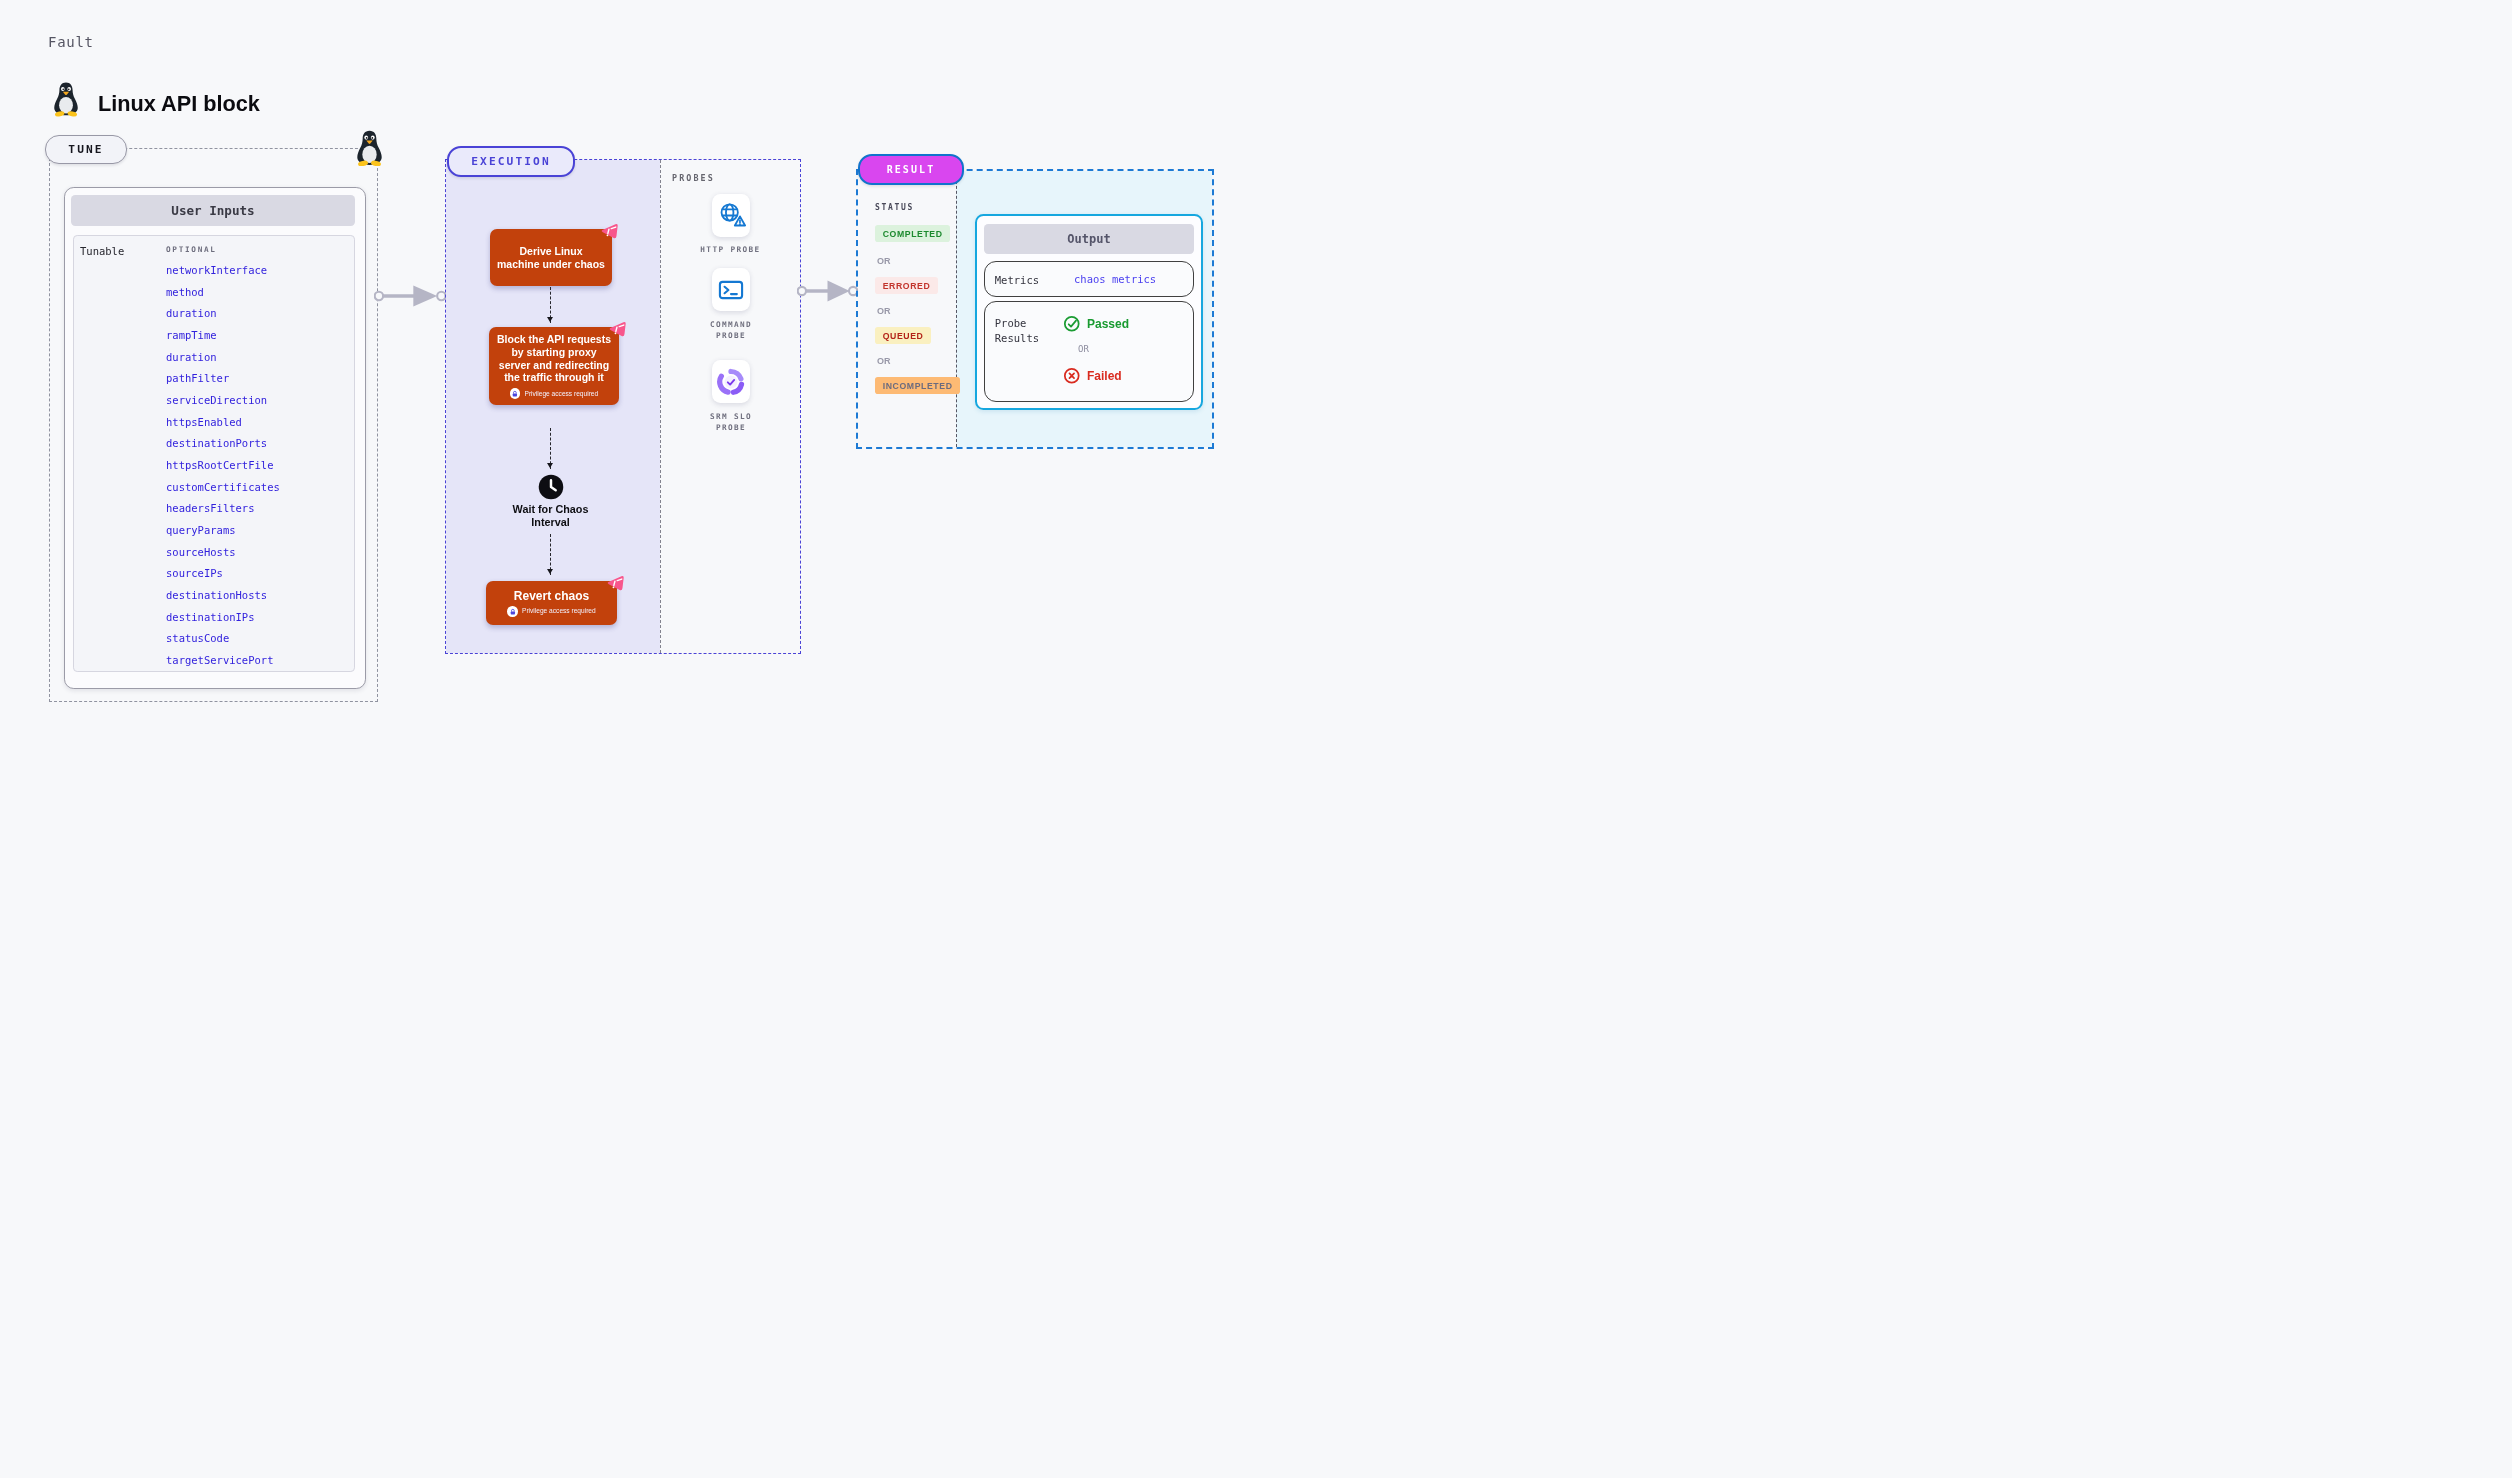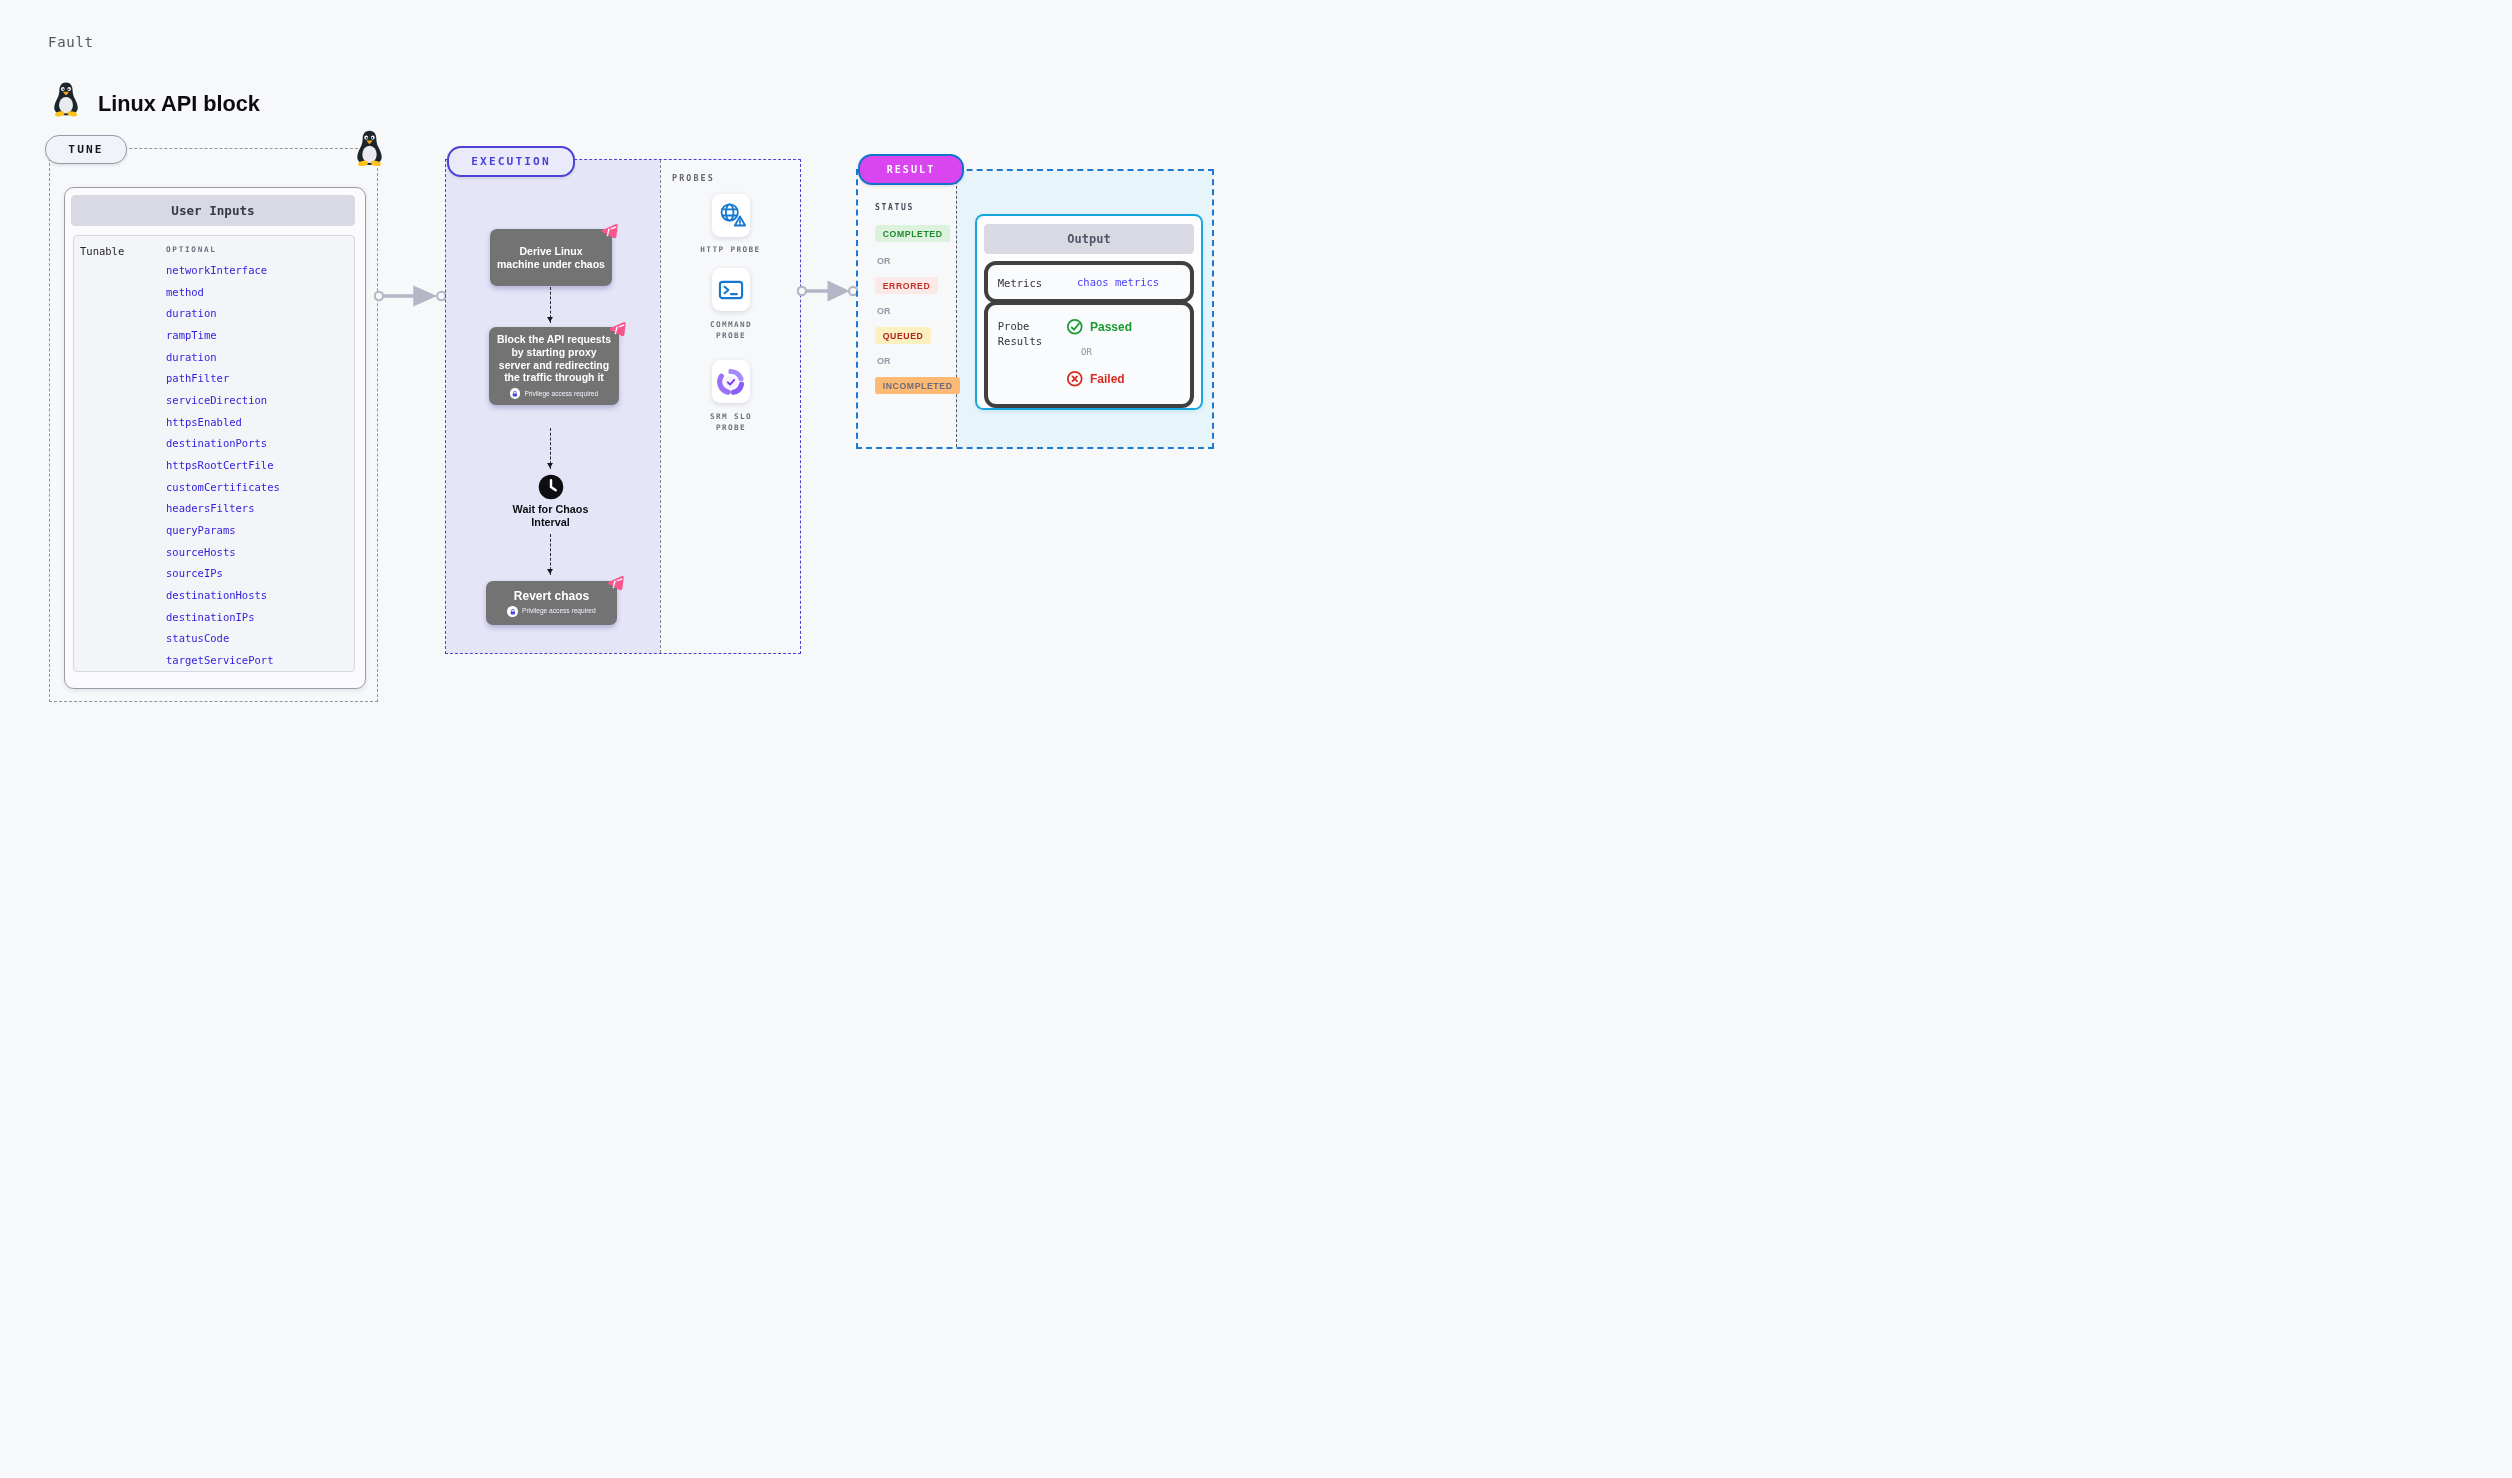--- a/index.html
+++ b/index.html
@@ -29,21 +29,21 @@
   .list-box{background:#f4f5f9;border:1px solid #d6d6e0;border-radius:4.2px;}
   .tunable{font-size:10.5px;color:#26262e;}
   .small-caps{font-size:7.7px;font-weight:bold;letter-spacing:1.7px;color:#6e6e7e;}
   .params{display:flex;flex-direction:column;justify-content:space-between;}
   .param{font-size:10.5px;color:#3222dd;white-space:nowrap;}
 
   
   .purple-zone{background:#e5e5f8;}
   .vsep-exec{border-left:1.4px dashed #82828e;}
   .vsep-result{border-left:1.4px dashed #565664;}
-  .step-box{background:#737373;border-radius:7px;color:#fff;display:flex;flex-direction:column;
+  .step-box{background:#c2410c;border-radius:7px;color:#fff;display:flex;flex-direction:column;
             align-items:center;justify-content:center;text-align:center;
             font-family:"Liberation Sans","DejaVu Sans",sans-serif;font-weight:bold;font-size:10.5px;line-height:1.22;
             box-shadow:0 2.1px 4.9px rgba(40,40,120,.25);padding:2px 7px;box-sizing:border-box;}
   .priv{display:flex;align-items:center;gap:4.2px;margin-top:4.2px;font-weight:normal;font-size:6.6px;color:#f2f2ff;}
   .priv-circle{width:10.5px;height:10.5px;border-radius:50%;background:#fff;display:flex;align-items:center;justify-content:center;}
   .vline{width:0;border-left:1.4px dashed #26262c;}
   .vline::after{content:"";position:absolute;left:-3.8px;bottom:-2.1px;border:3.1px solid transparent;border-top:5.6px solid #17171d;}
   .wait-label{font-family:"Liberation Sans","DejaVu Sans",sans-serif;font-weight:bold;font-size:10.8px;color:#0e0e12;
               text-align:center;line-height:1.25;}
 
@@ -54,21 +54,21 @@
   .probe-label{width:77px;text-align:center;font-size:7.7px;font-weight:bold;letter-spacing:1.4px;
                color:#70707f;line-height:1.45;}
 
   
   .cyan-zone{background:#e7f5fb;}
   .status-label{font-size:8px;font-weight:bold;letter-spacing:1.7px;color:#4a4a5a;}
   .status-badge{display:inline-block;font-family:"Liberation Sans","DejaVu Sans",sans-serif;font-weight:bold;
                 font-size:8.7px;letter-spacing:0.6px;padding:3.5px 7.7px;border-radius:2.8px;}
   .or{font-family:"Liberation Sans","DejaVu Sans",sans-serif;font-weight:600;font-size:9px;color:#9898a8;}
   .output-box{background:#fdfdff;border:2.1px solid #16a7df;border-radius:8.4px;box-shadow:0 1.4px 4.2px rgba(20,120,170,.12);}
-  .row-box{background:#fafbfd;border:4px solid #404040;border-radius:12px;}
+  .row-box{background:#fafbfd;border:1px solid #404040;border-radius:12px;}
   .metrics-label,.probe-results-label{font-size:10.5px;color:#33333e;line-height:1.4;}
   .metrics-value{font-size:10.5px;color:#4a3ff0;}
   .passed-text{font-family:"Liberation Sans","DejaVu Sans",sans-serif;font-weight:bold;font-size:12px;color:#189a30;}
   .failed-text{font-family:"Liberation Sans","DejaVu Sans",sans-serif;font-weight:bold;font-size:12px;color:#d92b20;}
   .or-mono{font-size:9px;color:#8e8ea0;}
   .defs{position:absolute;width:0;height:0;overflow:hidden;}
 </style>
 </head>
 <body>
 

